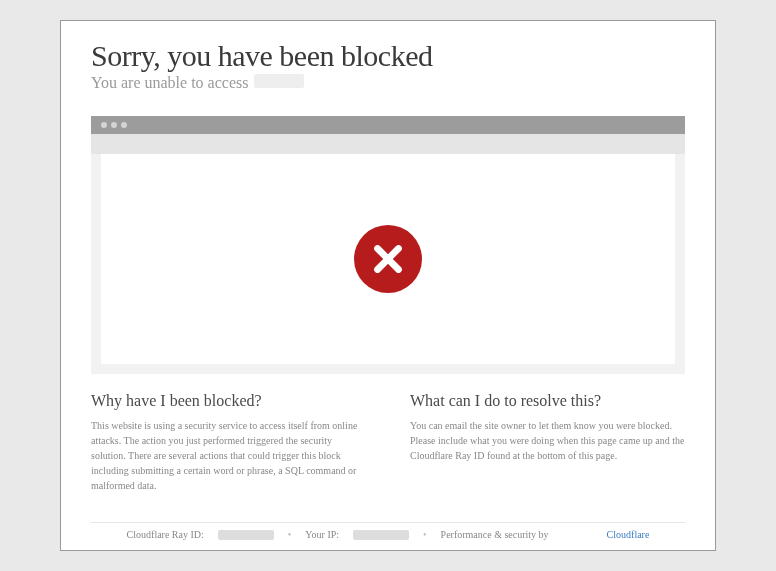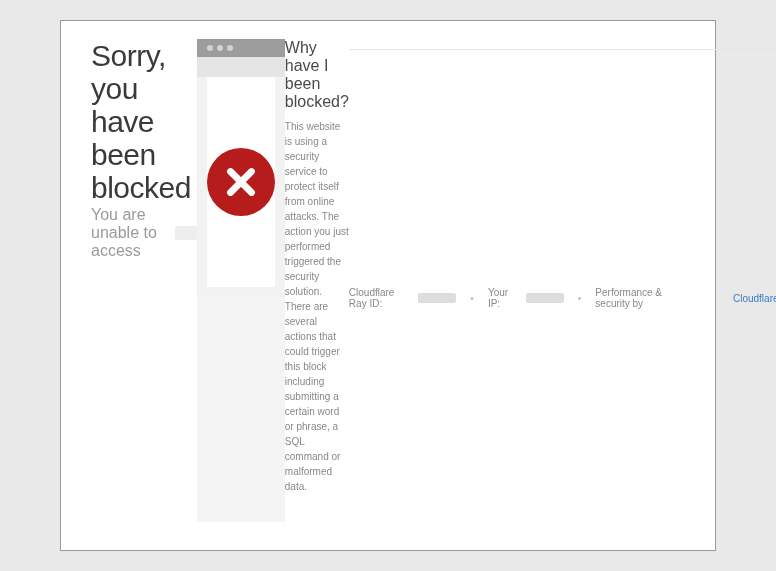--- a/index.html
+++ b/index.html
@@ -17,39 +17,39 @@
       justify-content: center;
       padding: 20px 60px;
     }
     .page-container {
       background: #ffffff;
       width: 100%;
       height: 100%;
       border: 1px solid #999;
       padding: 18px 30px 10px 30px;
       display: flex;
-      flex-direction: row;
+      flex-direction: column;
+      font-family: Liberation Serif, serif;
     }
     .header {
       margin-bottom: 24px;
     }
     .page-title {
       font-size: 30px;
       font-weight: 300;
       color: #3a3a3a;
       letter-spacing: -0.5px;
       line-height: 1.1;
     }
     .subtitle {
       font-size: 16px;
       font-weight: 300;
       color: #9a9a9a;
       margin-top: 2px;
       display: flex;
-      align-items: center;
       gap: 6px;
     }
     .redacted {
       display: inline-block;
       background: #eeeeee;
       width: 50px;
       height: 14px;
       border-radius: 2px;
     }
     .redacted-small {
@@ -170,21 +170,25 @@
           <line x1="5" y1="5" x2="19" y2="19"></line>
           <line x1="19" y1="5" x2="5" y2="19"></line>
         </svg>
       </div>
     </div>
   </div>
 
   <div class="columns">
     <div class="column">
       <h2 class="column-heading">Why have I been blocked?</h2>
-      <p class="column-text">This website is using a security service to protect itself from online attacks. The action you just performed triggered the security solution. There are several actions that could trigger this block including submitting a certain word or phrase, a SQL command or malformed data.</p>
+      <p class="column-text">This website is using a security service to access itself from online attacks. The action you just performed triggered the security solution. There are several actions that could trigger this block including submitting a certain word or phrase, a SQL command or malformed data.</p>
+    </div>
+    <div class="column">
+      <h2 class="column-heading">What can I do to resolve this?</h2>
+      <p class="column-text">You can email the site owner to let them know you were blocked. Please include what you were doing when this page came up and the Cloudflare Ray ID found at the bottom of this page.</p>
     </div>
   </div>
 
   <div class="footer">
     <span>Cloudflare Ray ID:</span>
     <span class="redacted-small"></span>
     <span class="sep">•</span>
     <span>Your IP:</span>
     <span class="redacted-small"></span>
     <span class="sep">•</span>

